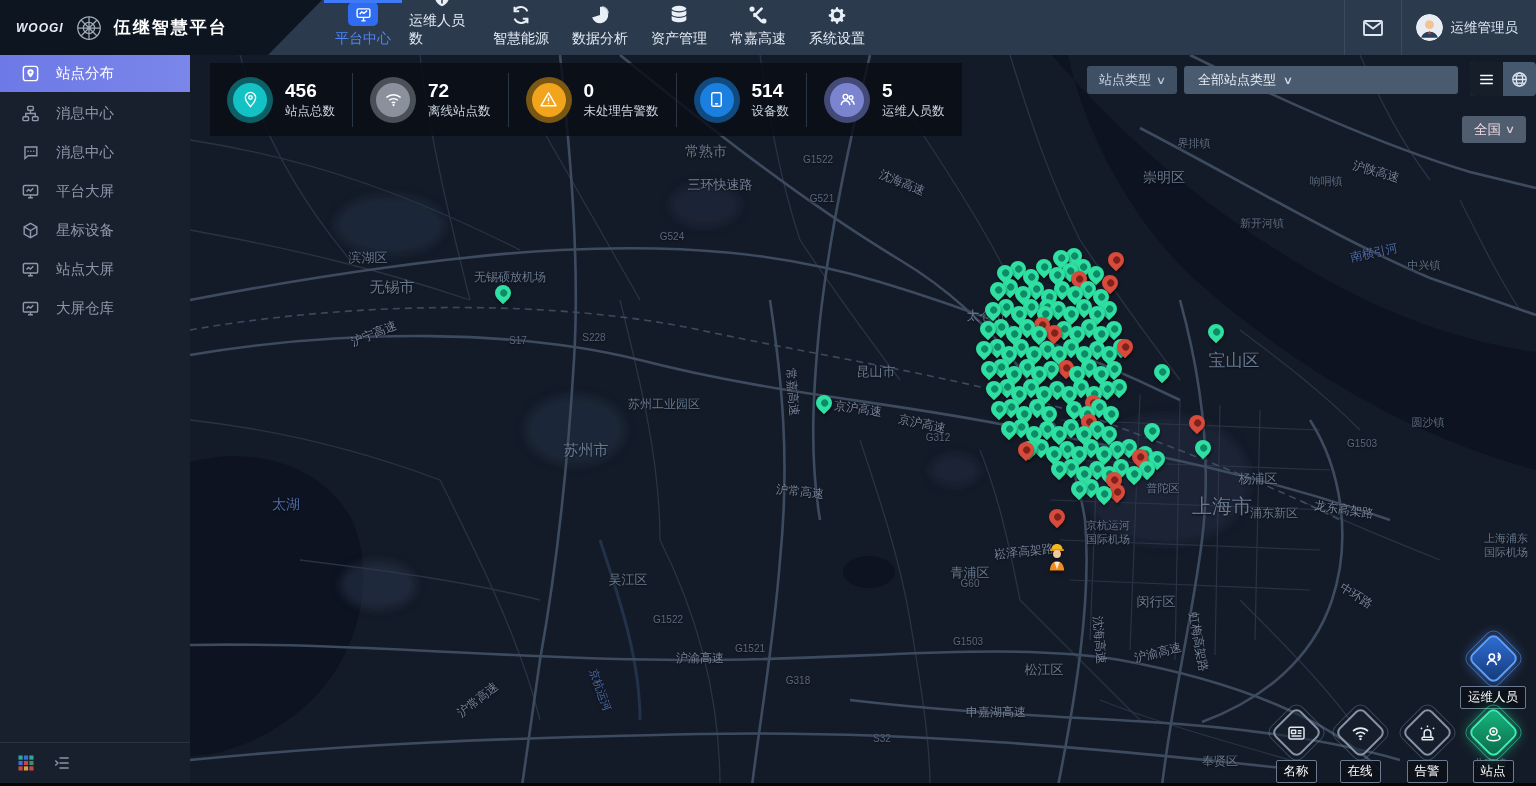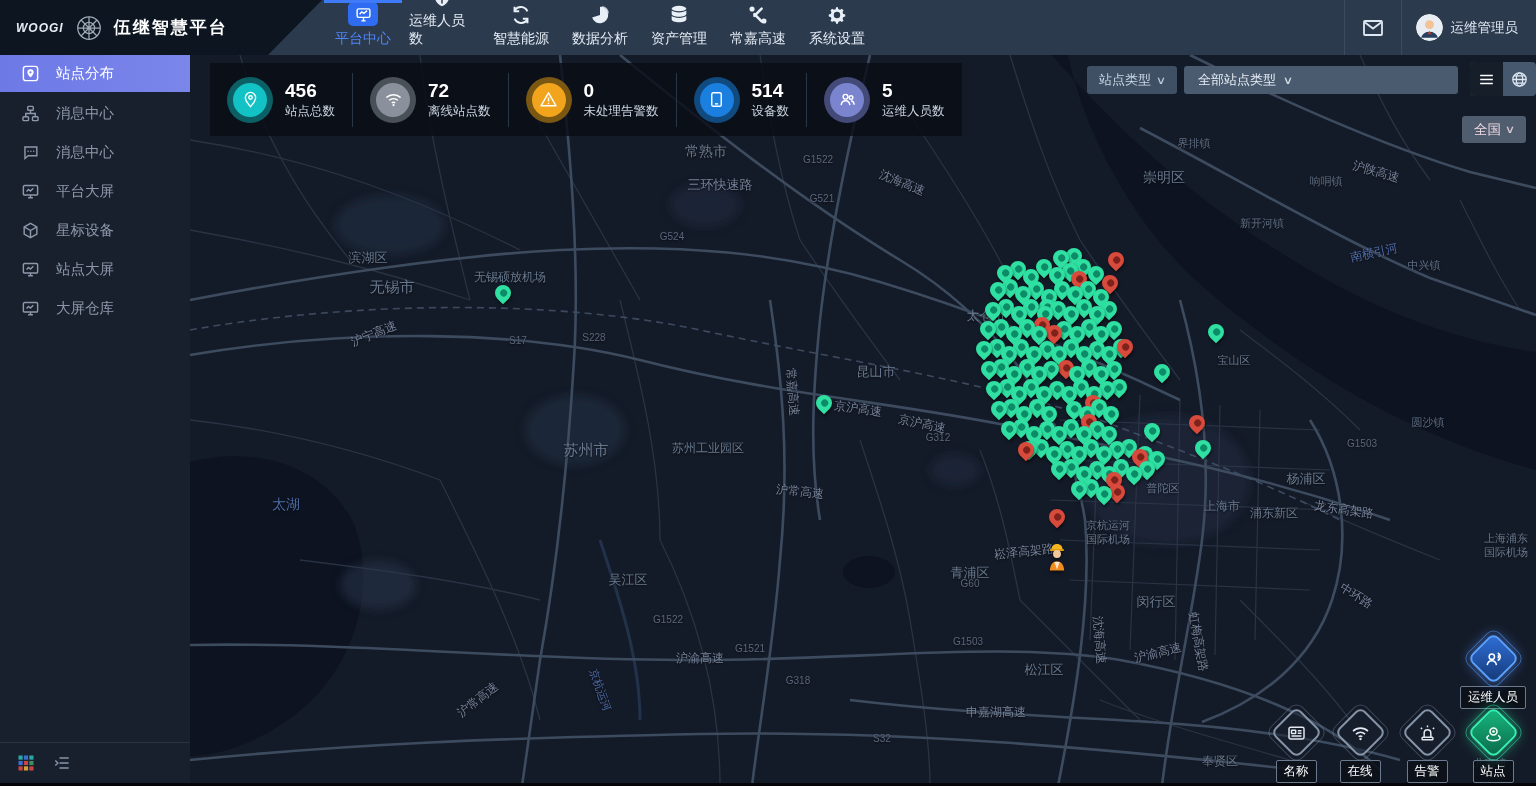--- a/index.html
+++ b/index.html
@@ -201,34 +201,34 @@
       <path d="M870,55 C850,140 830,230 820,320 C812,400 810,460 820,520"></path>
     </g>
   </svg>
   <div id="labels">
       <span class="mlbl" style="left: 368px; top: 258px; font-size: 13px; transform: translate(-50%, -50%) rotate(0deg);">滨湖区</span>
       <span class="mlbl" style="left: 392px; top: 287px; font-size: 15px; transform: translate(-50%, -50%) rotate(0deg);">无锡市</span>
       <span class="mlbl" style="left: 706px; top: 152px; font-size: 14px; transform: translate(-50%, -50%) rotate(0deg);">常熟市</span>
       <span class="mlbl road" style="left: 720px; top: 185px; font-size: 13px; transform: translate(-50%, -50%) rotate(0deg);">三环快速路</span>
       <span class="mlbl" style="left: 510px; top: 277px; font-size: 12px; transform: translate(-50%, -50%) rotate(0deg);">无锡硕放机场</span>
       <span class="mlbl" style="left: 586px; top: 450px; font-size: 15px; transform: translate(-50%, -50%) rotate(0deg);">苏州市</span>
-      <span class="mlbl" style="left: 664px; top: 448px; font-size: 12px; transform: translate(-50%, -50%) rotate(0deg); margin-left: 44px;">苏州工业园区</span>
+      <span class="mlbl" style="left: 664px; top: 404px; font-size: 12px; transform: translate(-50%, -50%) rotate(0deg);">苏州工业园区</span>
       <span class="mlbl" style="left: 628px; top: 580px; font-size: 13px; transform: translate(-50%, -50%) rotate(0deg);">吴江区</span>
       <span class="mlbl" style="left: 876px; top: 372px; font-size: 13px; transform: translate(-50%, -50%) rotate(0deg);">昆山市</span>
       <span class="mlbl" style="left: 986px; top: 316px; font-size: 13px; transform: translate(-50%, -50%) rotate(0deg);">太仓市</span>
-      <span class="mlbl" style="left: 1234px; top: 360px; font-size: 11px; transform: translate(-50%, -50%) rotate(0deg);">宝山区</span>
+      <span class="mlbl" style="left: 1234px; top: 360px; font-size: 17px; transform: translate(-50%, -50%) rotate(0deg);">宝山区</span>
       <span class="mlbl" style="left: 1164px; top: 178px; font-size: 14px; transform: translate(-50%, -50%) rotate(0deg);">崇明区</span>
       <span class="mlbl town" style="left: 1194px; top: 143px; font-size: 11px; transform: translate(-50%, -50%) rotate(0deg);">界排镇</span>
       <span class="mlbl town" style="left: 1326px; top: 181px; font-size: 11px; transform: translate(-50%, -50%) rotate(0deg);">响哃镇</span>
       <span class="mlbl town" style="left: 1262px; top: 223px; font-size: 11px; transform: translate(-50%, -50%) rotate(0deg);">新开河镇</span>
       <span class="mlbl town" style="left: 1424px; top: 265px; font-size: 11px; transform: translate(-50%, -50%) rotate(0deg);">中兴镇</span>
       <span class="mlbl town" style="left: 1428px; top: 422px; font-size: 11px; transform: translate(-50%, -50%) rotate(0deg);">圆沙镇</span>
-      <span class="mlbl" style="left: 1258px; top: 479px; font-size: 13px; transform: translate(-50%, -50%) rotate(0deg); margin-left: 48px;">杨浦区</span>
+      <span class="mlbl" style="left: 1258px; top: 479px; font-size: 13px; transform: translate(-50%, -50%) rotate(0deg);">杨浦区</span>
       <span class="mlbl" style="left: 1163px; top: 488px; font-size: 11px; transform: translate(-50%, -50%) rotate(0deg);">普陀区</span>
-      <span class="mlbl" style="left: 1222px; top: 506px; font-size: 12px; transform: translate(-50%, -50%) rotate(0deg);">上海市</span>
+      <span class="mlbl" style="left: 1222px; top: 506px; font-size: 20px; transform: translate(-50%, -50%) rotate(0deg);">上海市</span>
       <span class="mlbl" style="left: 1274px; top: 513px; font-size: 12px; transform: translate(-50%, -50%) rotate(0deg);">浦东新区</span>
       <span class="mlbl" style="left: 970px; top: 573px; font-size: 13px; transform: translate(-50%, -50%) rotate(0deg);">青浦区</span>
       <span class="mlbl" style="left: 1156px; top: 602px; font-size: 13px; transform: translate(-50%, -50%) rotate(0deg);">闵行区</span>
       <span class="mlbl" style="left: 1044px; top: 670px; font-size: 13px; transform: translate(-50%, -50%) rotate(0deg);">松江区</span>
       <span class="mlbl" style="left: 1220px; top: 761px; font-size: 12px; transform: translate(-50%, -50%) rotate(0deg);">奉贤区</span>
       <span class="mlbl town" style="left: 1490px; top: 763px; font-size: 11px; transform: translate(-50%, -50%) rotate(0deg);">北宗镇</span>
       <span class="mlbl water" style="left: 286px; top: 505px; font-size: 14px; transform: translate(-50%, -50%) rotate(0deg);">太湖</span>
       <span class="mlbl water" style="left: 1374px; top: 253px; font-size: 12px; transform: translate(-50%, -50%) rotate(-12deg);">南横引河</span>
       <span class="mlbl water" style="left: 600px; top: 690px; font-size: 11px; transform: translate(-50%, -50%) rotate(70deg);">京杭运河</span>
       <span class="mlbl" style="left: 1108px; top: 525px; font-size: 11px; transform: translate(-50%, -50%) rotate(0deg);">京杭运河</span>

